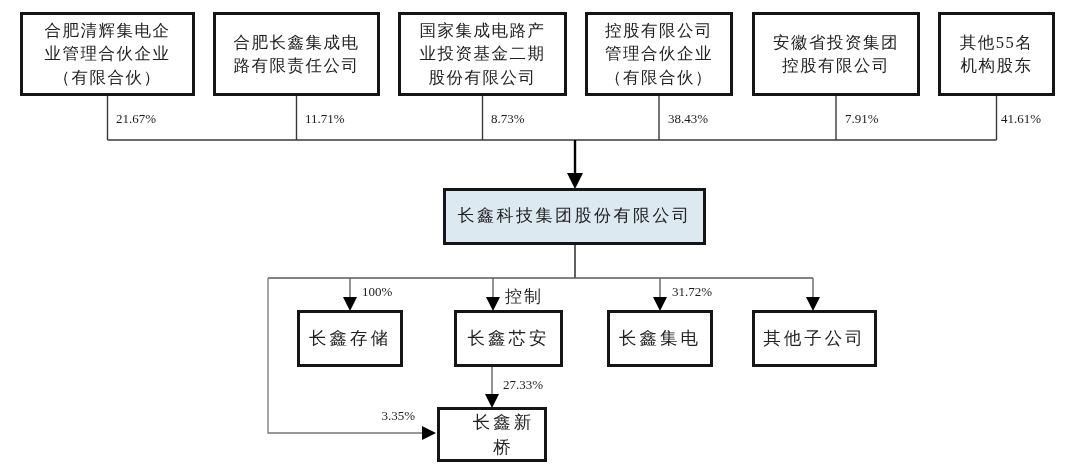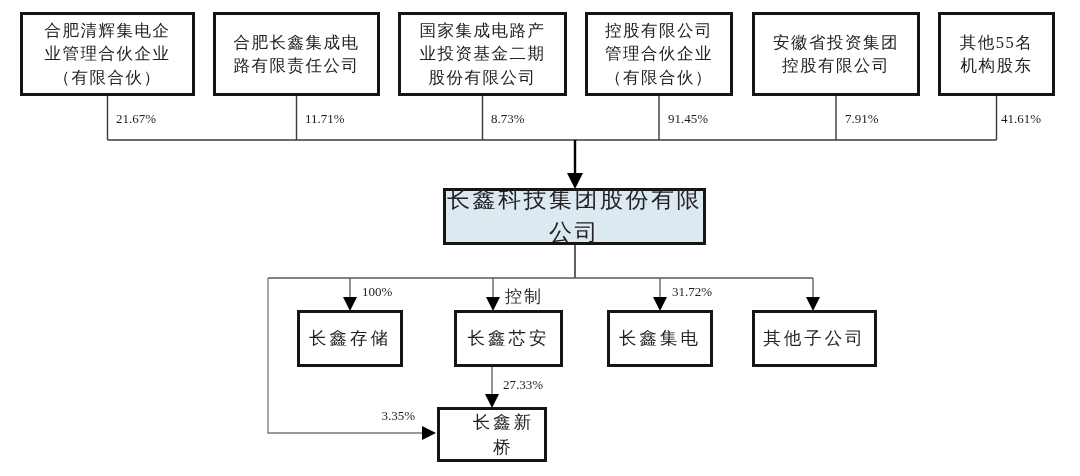--- a/index.html
+++ b/index.html
@@ -44,21 +44,21 @@
     height: 84px;
   }
   .parent-box {
     left: 443px;
     top: 188px;
     width: 263px;
     height: 57px;
     background: #dce9f1;
   }
   .parent-box .name {
-    font-size: 23px;
+    font-size: 17px;
     letter-spacing: 2.5px;
   }
   .sub {
     top: 310px;
     height: 57px;
   }
   .sub .name, .tier2 .name {
     font-size: 17.5px;
     letter-spacing: 3px;
   }
@@ -138,21 +138,21 @@
 控股有限公司</span>
   </div>
   <div class="box shareholder" style="left:938px;width:117px">
     <span class="name">其他55名
 机构股东</span>
   </div>
 
   <div class="lbl" style="left:116px;top:111px">21.67%</div>
   <div class="lbl" style="left:305px;top:111px">11.71%</div>
   <div class="lbl" style="left:491px;top:111px">8.73%</div>
-  <div class="lbl" style="left:668px;top:111px">91.45%</div>
+  <div class="lbl" style="left:668px;top:111px">38.43%</div>
   <div class="lbl" style="left:845px;top:111px">7.91%</div>
   <div class="lbl" style="left:1001px;top:111px">41.61%</div>
 
   <div class="box parent-box">
     <span class="name">长鑫科技集团股份有限公司</span>
   </div>
 
   <div class="lbl" style="left:362px;top:284px">100%</div>
   <div class="lbl cn" style="left:505px;top:285px">控制</div>
   <div class="lbl" style="left:672px;top:284px">31.72%</div>

